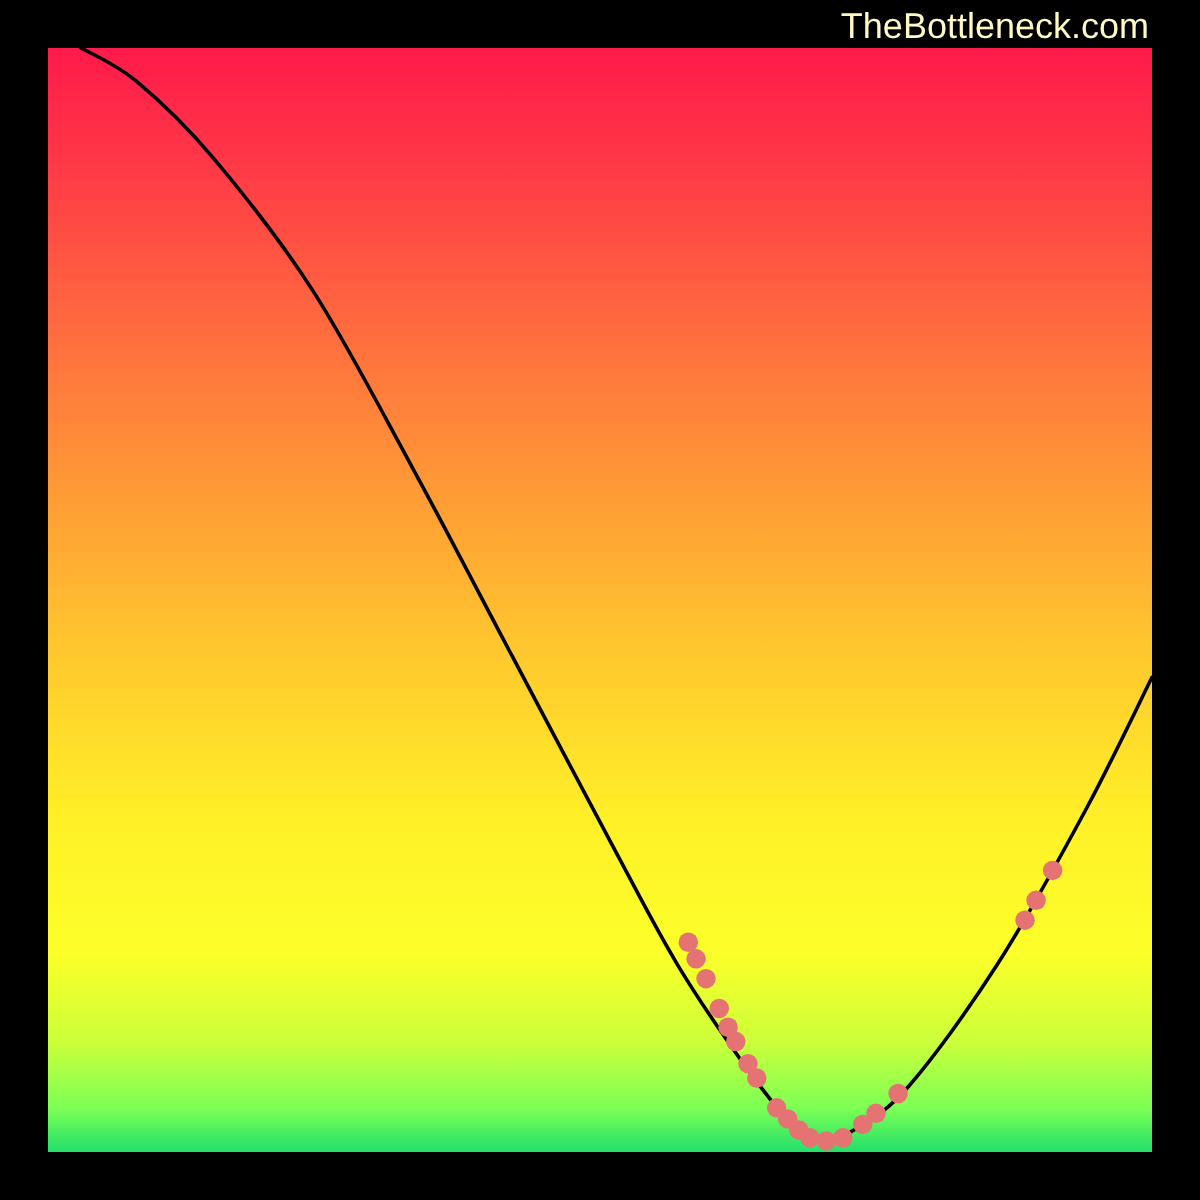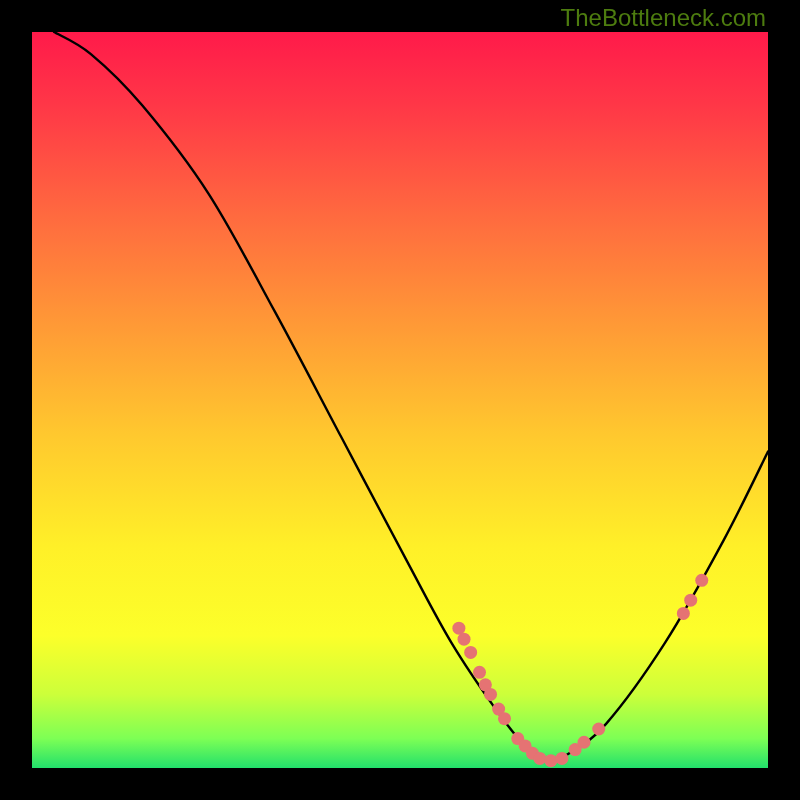--- a/index.html
+++ b/index.html
@@ -30,21 +30,21 @@
     position: absolute;
     left: 0;
     top: 0;
     width: 736px;
     height: 736px;
   }
   .watermark {
     position: absolute;
     top: 4px;
     right: 34px;
-    color: #4d7c0f;
+    color: #fef9c3;
     font-size: 24px;
     font-weight: 500;
     letter-spacing: 0px;
     user-select: none;
   }
 </style>
 </head>
 <body>
 
 <div class="frame">

